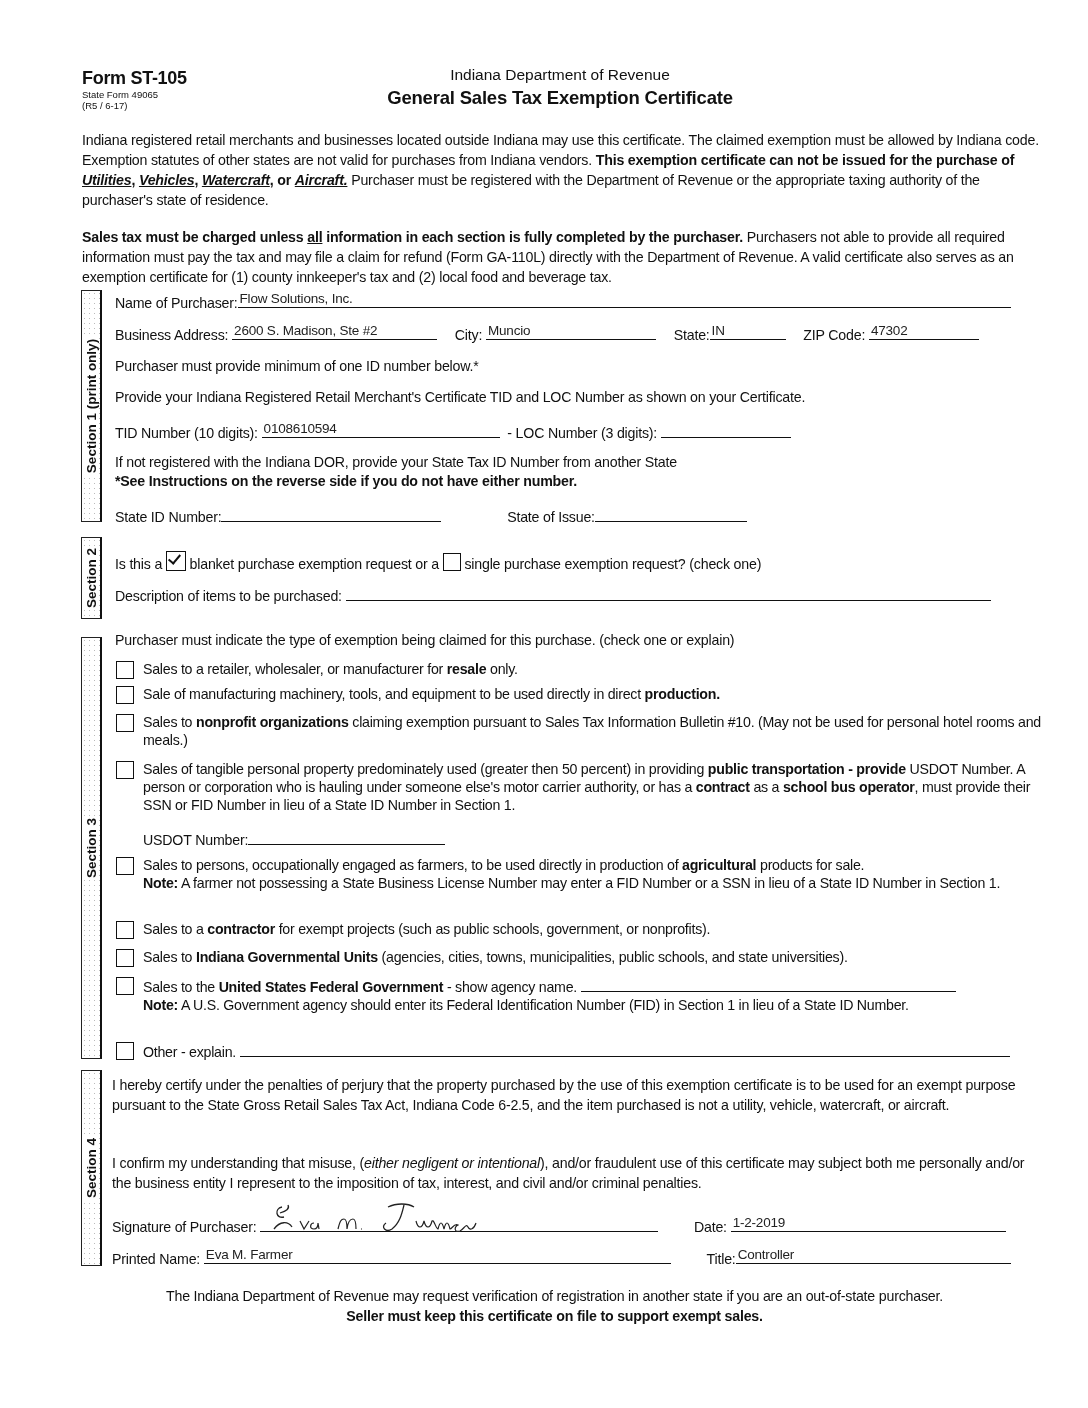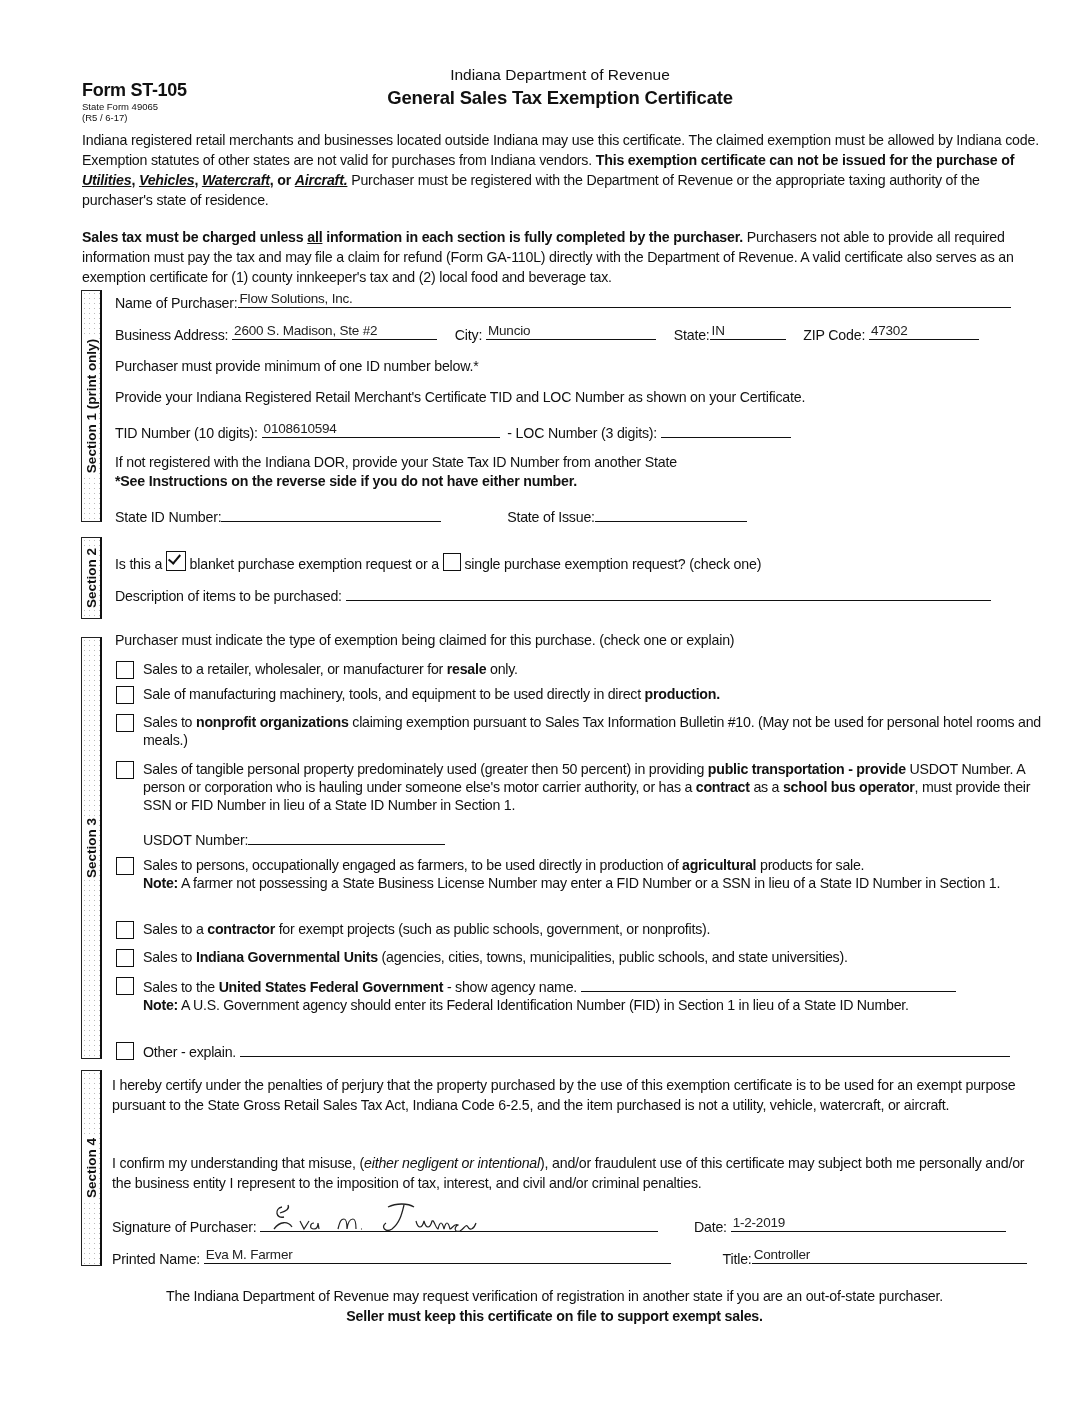--- a/index.html
+++ b/index.html
@@ -1,21 +1,21 @@
 <!DOCTYPE html>
 <html><head>
 <meta charset="utf-8">
 <style>
   html, body { margin: 0; padding: 0; background: #ffffff; }
   body {
     width: 1088px; height: 1408px; position: relative; overflow: hidden;
     font-family: "Liberation Sans", sans-serif; color: #111; font-size: 14.5px;
   }
   .abs { position: absolute; }
-  .form-id { left: 82px; top: 80px; }
+  .form-id { left: 82px; top: 68px; }
   .form-id .big { font-weight: bold; font-size: 18px; letter-spacing: -0.3px; }
   .form-id .small { font-size: 9.5px; line-height: 11px; }
   .hdr-center { left: 300px; width: 520px; top: 66px; text-align: center; }
   .hdr-center .dept { font-size: 15.5px; }
   .hdr-center .title { font-size: 18.5px; font-weight: bold; margin-top: 3px; letter-spacing: -0.2px; }
 
   .para { left: 82px; width: 960px; line-height: 20px; font-size: 14.2px; letter-spacing: -0.2px; }
   .b { font-weight: bold; }
   .u { text-decoration: underline; }
   .i { font-style: italic; }
@@ -180,19 +180,19 @@
       <path d="M118 8 c8 -4 20 -4 26 0 M134 6 c-2 8 -4 18 -12 24 c-6 4 -12 -2 -6 -6" fill="none" stroke="#222" stroke-width="1.3"></path>
       <path d="M146 22 c2 8 6 8 8 0 c2 8 6 8 8 0 c2 -2 4 8 6 8 c2 -8 4 -8 6 0 c2 -8 4 -8 6 0 c2 0 4 -6 8 -4 c-4 2 -4 8 2 6 c4 -2 6 -8 8 -4 c2 4 6 2 8 -4" fill="none" stroke="#222" stroke-width="1.2"></path>
     </svg>
   </span>
   <span style="margin-left:32px;">Date:</span>
   <span class="line" style="width:275px;"><span class="fillval">1-2-2019</span></span>
 </div>
 <div class="row" style="top:1248px; left:112px;">
   <span>Printed Name:</span>
   <span class="line" style="width:467px;"><span class="fillval">Eva M. Farmer</span></span>
-  <span style="margin-left:48px;">Title:</span><span class="line" style="width:275px;"><span class="fillval">Controller</span></span>
+  <span style="margin-left:32px;">Title:</span><span class="line" style="width:275px;"><span class="fillval">Controller</span></span>
 </div>
 
 <div class="abs footer" style="top:1286px;">
   <div>The Indiana Department of Revenue may request verification of registration in another state if you are an out-of-state purchaser.</div>
   <div class="b">Seller must keep this certificate on file to support exempt sales.</div>
 </div>
 
 </body></html>

